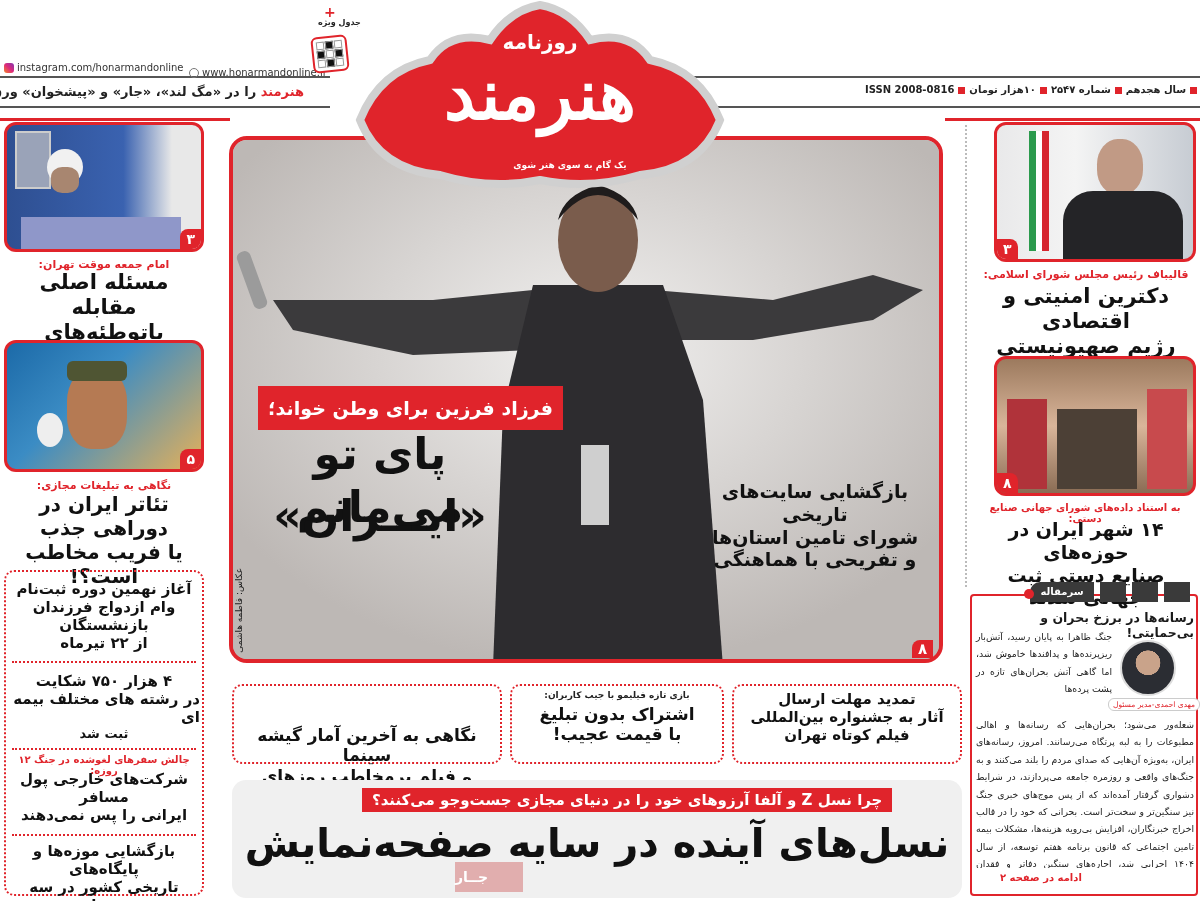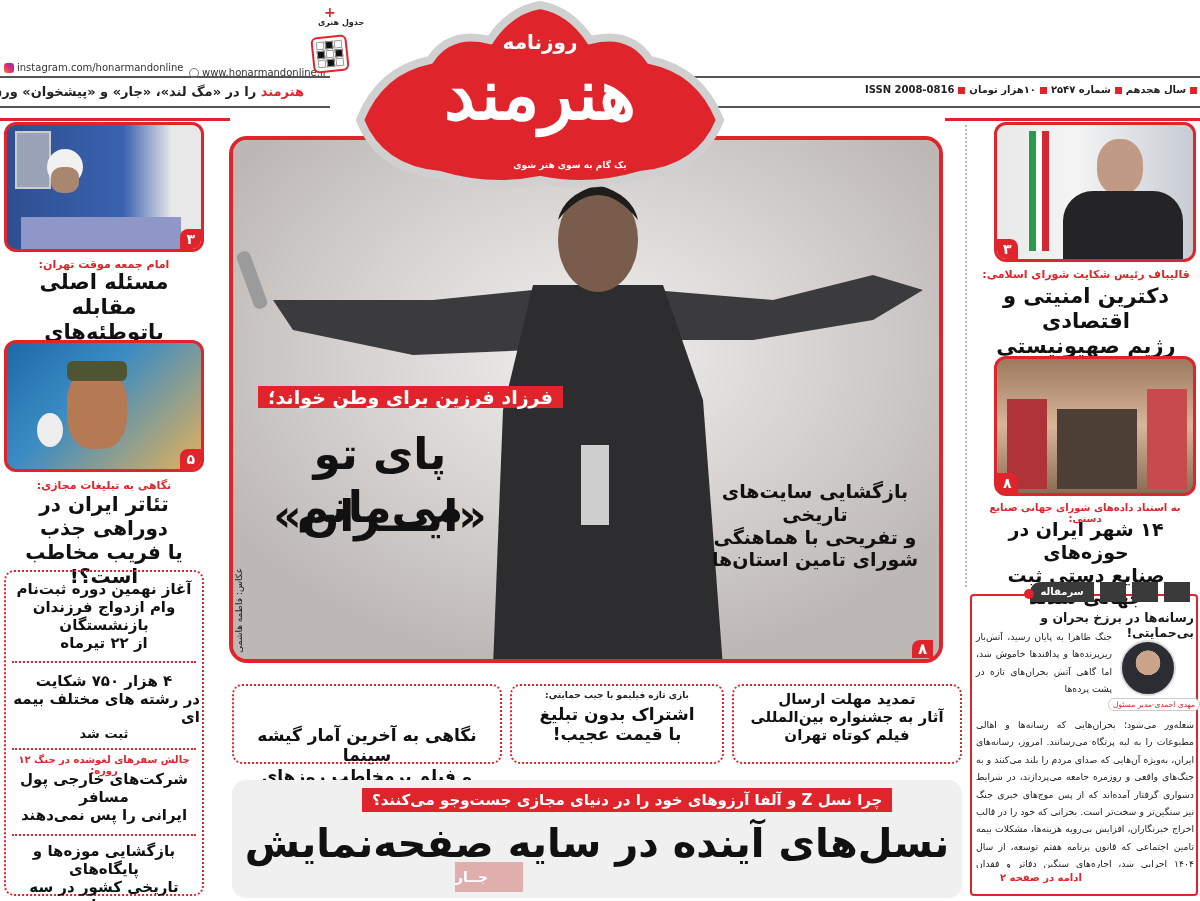--- a/index.html
+++ b/index.html
@@ -34,21 +34,21 @@
   .page-badge.left { left: 0; border-top-left-radius: 0; border-top-right-radius: 8px; }
 
   .kicker { color: #e0242b; font-weight: bold; font-size: 11px; text-align: center; direction: rtl; }
   .headline { font-weight: bold; color: #111; text-align: center; direction: rtl; line-height: 1.2; }
 
   .dotted-box { position: absolute; border: 2px dotted #e0242b; border-radius: 10px; }
   .dotted-sep { position: absolute; border-top: 2px dotted #e0242b; }
 
   
   .main-photo { position: absolute; left: 229px; top: 136px; width: 714px; height: 527px; border: 4px solid #e0242b; border-radius: 18px; overflow: hidden; background: linear-gradient(180deg, #d9d7d6 0%, #c9c6c4 40%, #b8b3b1 100%); }
-  .main-red-kicker { position: absolute; background: #e0242b; color: #fff; font-weight: bold; font-size: 19px; padding: 0 10px; direction: rtl; white-space: nowrap; }
+  .main-red-kicker { position: absolute; background: #e0242b; color: #fff; font-weight: bold; font-size: 19px; padding: 11px 10px; direction: rtl; white-space: nowrap; }
 
   
   .bottom-panel { position: absolute; left: 232px; top: 780px; width: 730px; height: 118px; background: #f0f0f0; border-radius: 14px; }
   .bottom-kicker { position: absolute; left: 362px; top: 788px; background: #e0242b; color: #fff; font-weight: bold; font-size: 15px; padding: 3px 10px; direction: rtl; white-space: nowrap; }
   .bottom-headline { position: absolute; left: 232px; top: 820px; width: 730px; text-align: center; font-size: 40px; font-weight: bold; color: #111; direction: rtl; }
   .watermark { position: absolute; left: 455px; top: 862px; width: 68px; height: 30px; background: rgba(214,120,120,0.55); color: #fff; font-size: 14px; font-weight: bold; text-align: left; line-height: 30px; }
 
   
   .editorial-box { position: absolute; left: 970px; top: 594px; width: 228px; height: 302px; border: 2px solid #e0242b; border-radius: 4px; }
   .editorial-tab { position: absolute; left: 1030px; top: 582px; width: 64px; height: 20px; background: #3a3a3a; color: #fff; font-size: 10px; font-weight: bold; text-align: center; line-height: 20px; border-top-left-radius: 10px; }
@@ -77,21 +77,21 @@
 <div class="abs header-small" style="left:4px;top:62px;">
   <span style="display:inline-block;width:10px;height:10px;border-radius:3px;background:linear-gradient(45deg,#f58529,#dd2a7b,#8134af);vertical-align:middle;margin-right:3px;"></span><span>instagram.com/honarmandonline</span>
 </div>
 <div class="abs header-small" style="left:170px;top:67px;margin-left:19px;">
   <span style="display:inline-block;width:10px;height:10px;border-radius:50%;border:1.5px solid #777;vertical-align:middle;margin-right:3px;"></span><span>www.honarmandonline.ir</span>
 </div>
 <div class="abs header-promo rtl" style="left:4px;top:84px;width:300px;text-align:right;">
   <span class="brand">هنرمند</span><span> را در «مگ لند»، «جار» و «پیشخوان» ورق بزنید</span>
 </div>
 
-<div class="abs" style="left:318px;top:18px;font-size:8px;color:#222;font-weight:bold;direction:rtl;"><span>جدول هنری</span></div>
+<div class="abs" style="left:318px;top:18px;font-size:8px;color:#222;font-weight:bold;direction:rtl;"><span>جدول ویژه</span></div>
 <div class="abs" style="left:324px;top:4px;font-size:14px;color:#e0242b;font-weight:bold;">+</div>
 <div class="crossword" style="top:36px;">
   <span></span>
     <span class="b"></span>
     <span></span>
   <span class="b"></span>
     <span></span>
     <span class="b"></span>
   <span></span>
     <span class="b"></span>
@@ -134,22 +134,22 @@
   <div class="masthead-text" style="left:40px;top:60px;width:320px;font-size:70px;line-height:1;font-family:'DejaVu Serif',serif;">هنرمند</div>
   <div class="masthead-text" style="left:170px;top:160px;width:120px;font-size:9px;">یک گام به سوی هنر شوی</div>
 </div>
 
 <div class="main-red-kicker" style="left:258px;top:386px;">فرزاد فرزین برای وطن خواند؛</div>
 <div class="abs headline" style="left:250px;top:428px;width:260px;font-size:44px;">پای تو می‌مانم</div>
 <div class="abs headline" style="left:270px;top:490px;width:220px;font-size:44px;">«ایـــران»</div>
 
 <div class="abs" style="left:700px;top:480px;width:230px;">
   <div class="headline" style="font-size:19px;">بازگشایی سایت‌های تاریخی</div>
+  <div class="headline" style="font-size:19px;">شورای تامین استان‌ها</div>
   <div class="headline" style="font-size:19px;">و تفریحی با هماهنگی</div>
-  <div class="headline" style="font-size:19px;">شورای تامین استان‌ها</div>
 </div>
 
 <div class="vertical-credit">عکاس: فاطمه هاشمی</div>
 <div class="abs" style="left:912px;top:640px;background:#e0242b;color:#fff;font-weight:bold;font-size:15px;padding:0 6px;border-top-left-radius:8px;">۸</div>
 
 <div class="photo-frame" style="left:4px;top:122px;width:200px;height:130px;background:linear-gradient(90deg,#2e4f91 0%,#3a62b0 60%,#e8e8e8 85%);">
   <div class="abs" style="left:8px;top:6px;width:36px;height:58px;background:#9aa3b8;border:2px solid #ccc;"></div>
   <div class="abs" style="left:40px;top:24px;width:36px;height:36px;border-radius:50%;background:#f1f1f1;"></div>
   <div class="abs" style="left:44px;top:42px;width:28px;height:26px;border-radius:40%;background:#a88670;"></div>
   <div class="abs" style="left:14px;top:92px;width:160px;height:38px;background:#8f97c9;"></div>
@@ -197,21 +197,21 @@
   <div class="headline" style="font-size:15px;">تاریخی کشور در سه مرحله</div>
 </div>
 
 <div class="dotted-box" style="left:232px;top:684px;width:270px;height:80px;"></div>
 <div class="abs" style="left:236px;top:696px;width:262px;margin-top:29px;">
   <div class="headline" style="font-size:17px;">نگاهی به آخرین آمار گیشه سینما</div>
   <div class="headline" style="font-size:17px;">و فیلم پرمخاطب روزهای پساجنگ</div>
 </div>
 
 <div class="dotted-box" style="left:510px;top:684px;width:214px;height:80px;"></div>
-<div class="abs kicker" style="left:514px;top:690px;width:206px;font-size:9px;color:#222;">بازی تازه فیلیمو با جیب حمایتی:</div>
+<div class="abs kicker" style="left:514px;top:690px;width:206px;font-size:9px;color:#222;">بازی تازه فیلیمو با جیب کاربران:</div>
 <div class="abs" style="left:514px;top:704px;width:206px;">
   <div class="headline" style="font-size:17px;">اشتراک بدون تبلیغ</div>
   <div class="headline" style="font-size:17px;">با قیمت عجیب!</div>
 </div>
 
 <div class="dotted-box" style="left:732px;top:684px;width:230px;height:80px;"></div>
 <div class="abs" style="left:736px;top:690px;width:222px;">
   <div class="headline" style="font-size:15px;">تمدید مهلت ارسال</div>
   <div class="headline" style="font-size:15px;">آثار به جشنواره بین‌المللی</div>
   <div class="headline" style="font-size:15px;">فیلم کوتاه تهران</div>
@@ -223,21 +223,21 @@
 <div class="watermark">جــار</div>
 
 <div class="dotcol"></div>
 
 <div class="photo-frame" style="left:994px;top:122px;width:202px;height:140px;background:linear-gradient(90deg,#e9e9ea 0%,#f4f4f4 40%,#c7ccd3 100%);">
   <div class="abs" style="left:32px;top:6px;width:20px;height:120px;background:linear-gradient(90deg,#2b9a4d 33%,#fff 33% 66%,#d6262f 66%);"></div>
   <div class="abs" style="left:100px;top:14px;width:46px;height:56px;border-radius:45%;background:#c19a85;"></div>
   <div class="abs" style="left:66px;top:66px;width:120px;height:80px;border-radius:30px 30px 0 0;background:#242427;"></div>
   <div class="page-badge left">۳</div>
 </div>
-<div class="abs kicker" style="left:976px;top:268px;width:220px;">قالیباف رئیس شکایت شورای اسلامی:</div>
+<div class="abs kicker" style="left:976px;top:268px;width:220px;">قالیباف رئیس مجلس شورای اسلامی:</div>
 <div class="abs" style="left:976px;top:284px;width:220px;">
   <div class="headline" style="font-size:21px;">دکترین امنیتی و اقتصادی</div>
   <div class="headline" style="font-size:21px;">رژیم صهیونیستی فروریخت</div>
 </div>
 
 <div class="photo-frame" style="left:994px;top:356px;width:202px;height:140px;background:linear-gradient(180deg,#9c7a5e 0%,#d9b59a 50%,#8a6c54 100%);">
   <div class="abs" style="left:10px;top:40px;width:40px;height:90px;background:#b0333a;"></div>
   <div class="abs" style="left:150px;top:30px;width:40px;height:100px;background:#c84a4d;"></div>
   <div class="abs" style="left:60px;top:50px;width:80px;height:80px;background:#4c4036;"></div>
   <div class="page-badge left">۸</div>

